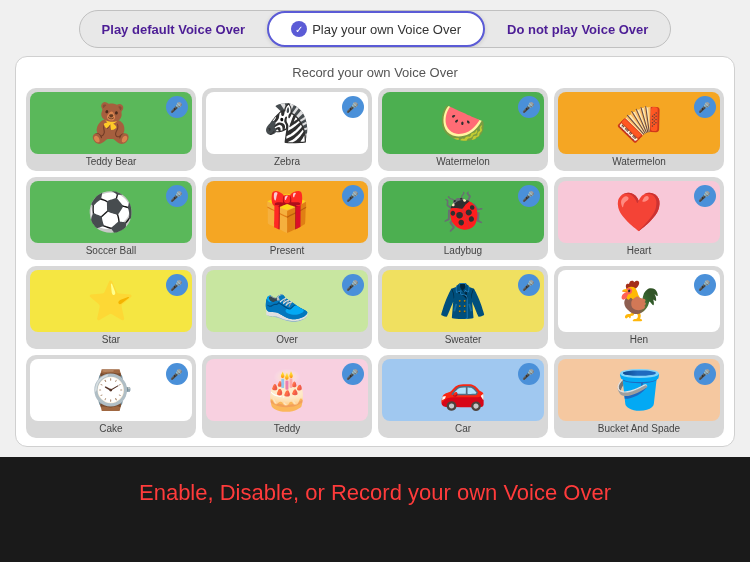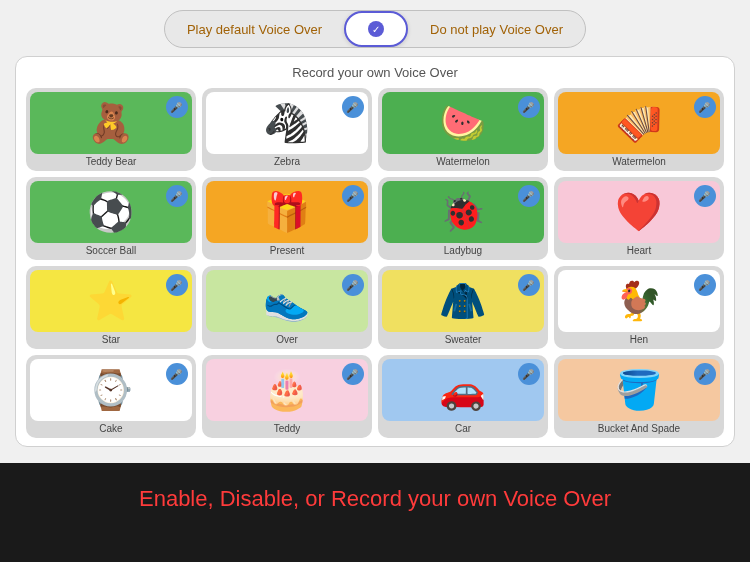--- a/index.html
+++ b/index.html
@@ -25,27 +25,28 @@
       align-items: center;
       border: 1.5px solid #c0c0c0;
       border-radius: 22px;
       overflow: hidden;
       background: #e8e8e8;
     }
 
     .tab-btn {
       padding: 8px 22px;
       font-size: 13px;
-      color: #a16207;
+      color: #4c1d95;
       cursor: pointer;
       background: transparent;
       border: none;
       outline: none;
       white-space: nowrap;
       position: relative;
+      font-weight: bold;
     }
 
     .tab-btn.active {
       background: white;
       border-radius: 20px;
       color: #333;
       font-weight: 500;
       box-shadow: 0 1px 4px rgba(0,0,0,0.15);
       display: flex;
       align-items: center;
@@ -61,21 +62,21 @@
       display: flex;
       align-items: center;
       justify-content: center;
       color: white;
       font-size: 10px;
       flex-shrink: 0;
     }
 
     .main-content {
       background: #f0f0f0;
-      padding: 0 15px 16px;
+      padding: 0 15px 10px;
     }
 
     .record-container {
       background: white;
       border: 1.5px solid #d0d0d0;
       border-radius: 12px;
       padding: 8px 10px;
     }
 
     .record-title {
@@ -170,20 +171,21 @@
 
 <div class="top-section">
   <div class="tab-bar">
     <button class="tab-btn">
       <span>Play default Voice Over</span>
     </button>
     <button class="tab-btn active">
       <span class="check-icon">
         <span>✓</span>
       </span>
+      <span>Play your own Voice Over</span>
     </button>
     <button class="tab-btn">
       <span>Do not play Voice Over</span>
     </button>
   </div>
 </div>
 
 <div class="main-content">
   <div class="record-container">
     <div class="record-title">Record your own Voice Over</div>

